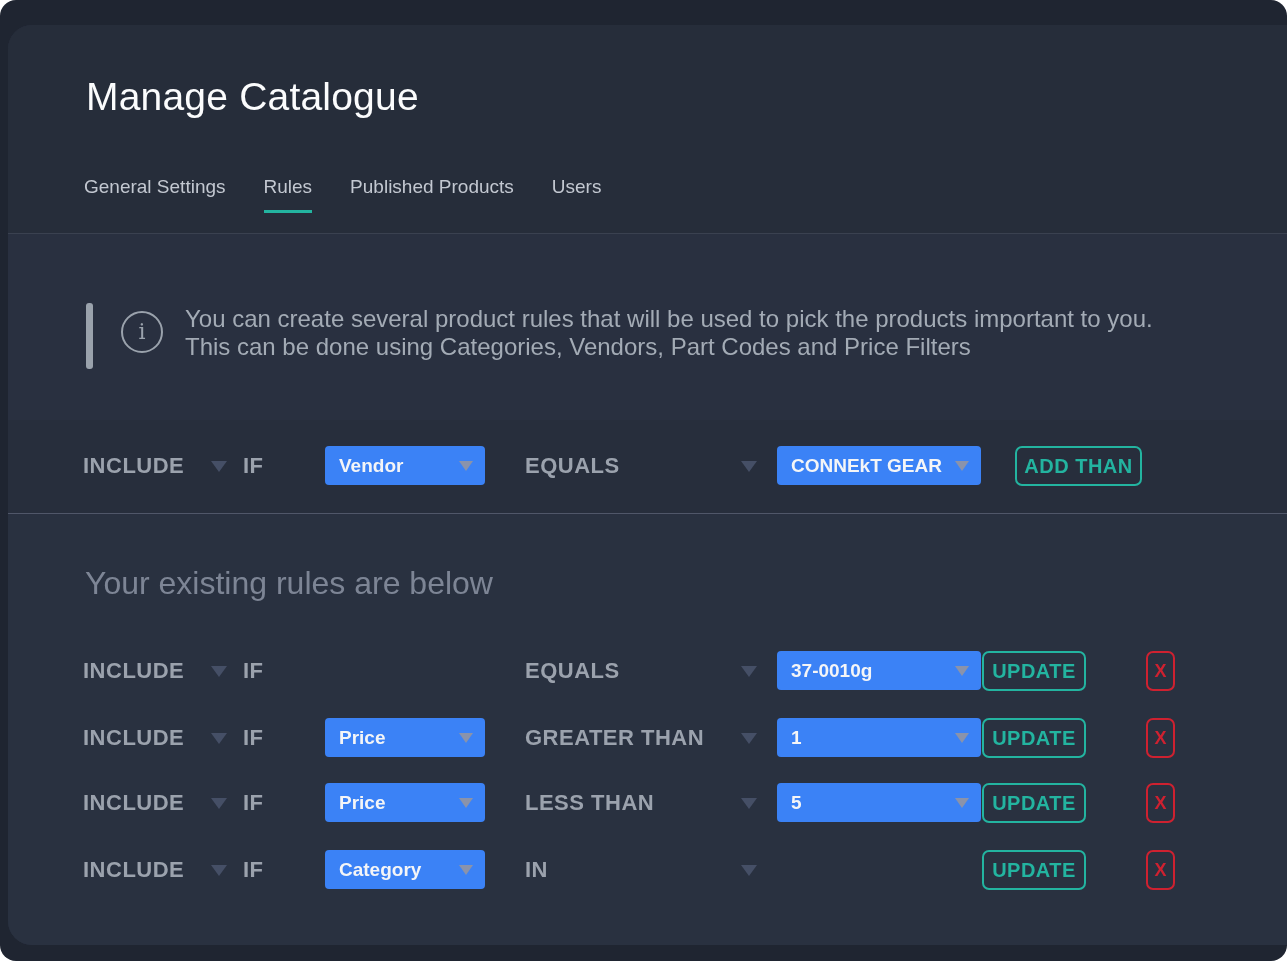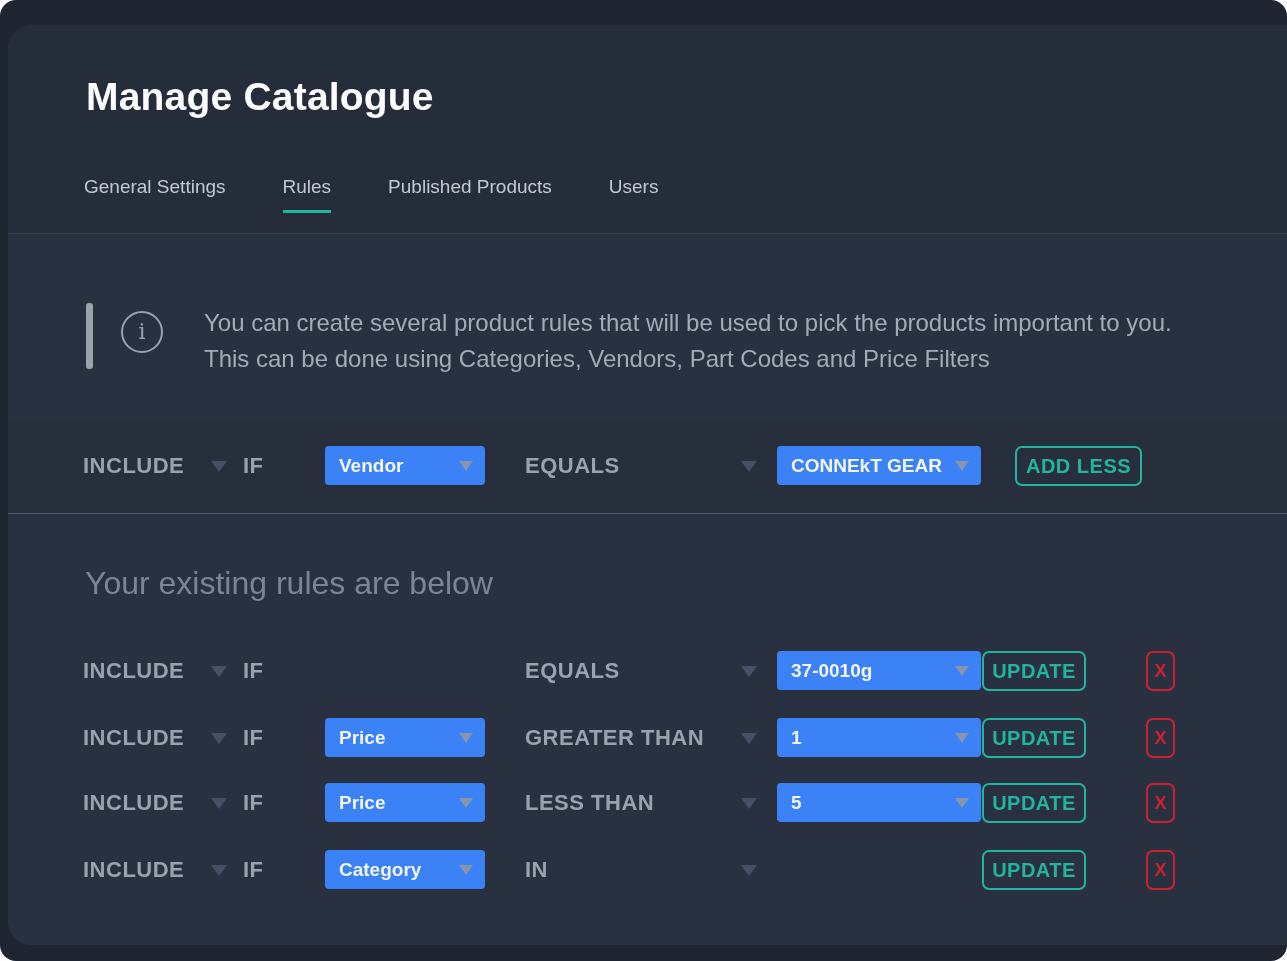--- a/index.html
+++ b/index.html
@@ -14,24 +14,24 @@
     border-radius:24px 0 0 24px; overflow:hidden; background:#293040;
   }
 
   
   .sec-header{
     position:absolute; left:0; top:0; width:100%; height:209px;
     background:#262D3A; border-bottom:1px solid #3A4150;
   }
   .page-title{
     position:absolute; left:78px; top:50px;
-    font-size:39px; font-weight:bold; color:#FBFCFD; letter-spacing:0.2px;
+    font-size:39px; font-weight:normal; color:#FBFCFD; letter-spacing:0.2px;
   }
   .tabs{
-    position:absolute; left:76px; top:151px; display:flex; gap:57px;
+    position:absolute; left:76px; top:151px; display:flex; gap:38px;
   }
   .tab{
     font-size:19px; color:#C3C8D1; padding-bottom:12px; cursor:pointer;
     border-bottom:3px solid transparent;
   }
   .tab.active{ border-bottom-color:#23B4A0; }
 
   
   .sec-info{
     position:absolute; left:0; top:210px; width:100%; height:185px;
@@ -39,22 +39,22 @@
   }
   .info-block{ position:absolute; left:78px; top:68px; display:flex; align-items:flex-start; }
   .info-bar{ width:7px; height:66px; background:#9AA2AC; border-radius:3px; }
   .info-circle{
     width:42px; height:42px; border:2.5px solid #9AA2AC; border-radius:50%;
     margin-left:28px; margin-top:8px;
     display:flex; align-items:center; justify-content:center;
     color:#9AA2AC; font-family:"DejaVu Serif",serif; font-size:22px; line-height:1;
   }
   .info-text{
-    margin-left:41px; margin-top:2px; width:985px;
-    font-size:24px; line-height:36px; color:#A3ABB5;
+    margin-left:22px; margin-top:2px; width:985px;
+    font-size:24px; line-height:28px; color:#A3ABB5;
   }
 
   
   .sec-band{
     position:absolute; left:0; top:395px; width:100%; height:94px;
     background:#272E3C; border-bottom:1px solid #505769;
   }
   
   .sec-rules{
     position:absolute; left:0; top:490px; width:100%; height:430px;
@@ -152,21 +152,21 @@
         <div class="select c-select1">
           <span class="sel-text">Vendor</span>
           <span class="sel-arrow"></span>
         </div>
         <span class="lbl c-op">EQUALS</span>
         <span class="tri c-arrow2"></span>
         <div class="select c-select2">
           <span class="sel-text">CONNEkT GEAR</span>
           <span class="sel-arrow"></span>
         </div>
-        <button class="btn-teal c-addrule">ADD LESS</button>
+        <button class="btn-teal c-addrule">ADD THAN</button>
       </div>
     </div>
 
     <div class="sec-rules">
       <div class="rules-heading">Your existing rules are below</div>
 
       <div class="rule-row row-1">
         <span class="lbl c-include">INCLUDE</span>
         <span class="tri c-arrow1"></span>
         <span class="lbl c-if">IF</span>

